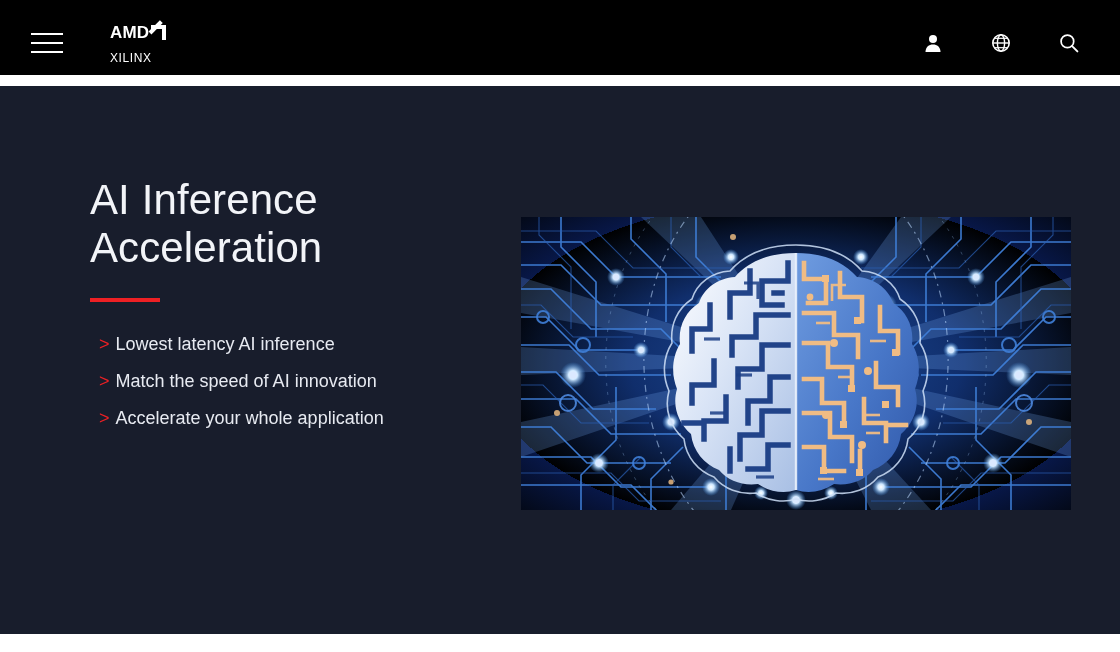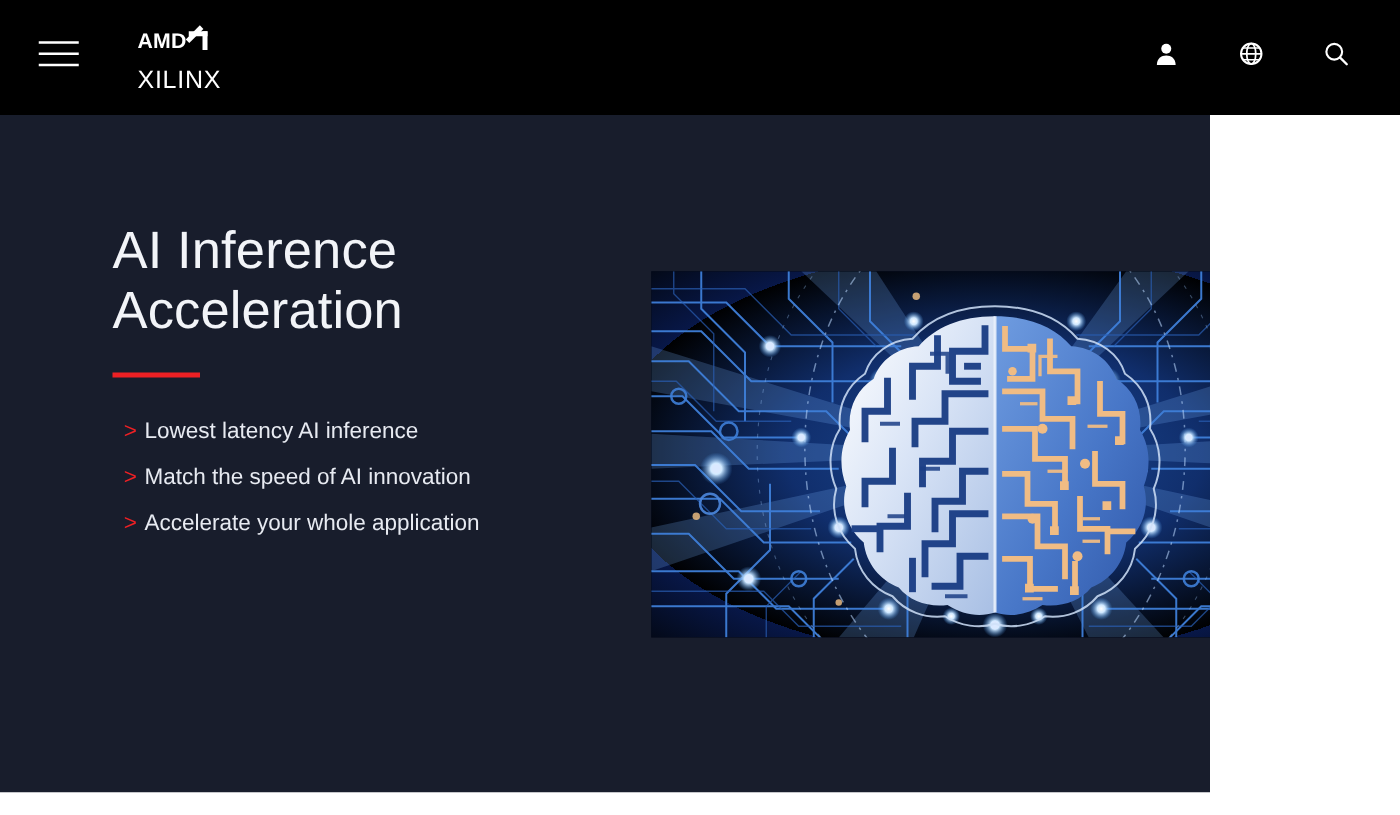--- a/index.html
+++ b/index.html
@@ -21,21 +21,21 @@
     width: 1120px;
     height: 652px;
     background: #ffffff;
   }
 
   
   .header {
     position: absolute;
     left: 0; top: 0;
     width: 1120px;
-    height: 92px;
+    height: 75px;
     background: #000000;
     z-index: 10;
   }
 
   .hamburger {
     position: absolute;
     left: 31px;
     top: 30px;
     width: 34px;
     height: 26px;
@@ -100,25 +100,25 @@
     top: 6px;
     width: 16px;
     height: 4px;
     background: #ffffff;
     transform: rotate(-45deg);
     transform-origin: left center;
   }
   .logo-xilinx {
     font-family: "Liberation Sans", sans-serif;
     font-weight: normal;
-    font-size: 20px;
+    font-size: 12px;
     letter-spacing: 0.6px;
     color: #ffffff;
     line-height: 22px;
-    margin-top: 12px;
+    margin-top: 6px;
   }
 
   .header-icons {
     position: absolute;
     right: 0;
     top: 0;
     height: 86px;
     display: flex;
     align-items: center;
   }
@@ -133,21 +133,21 @@
   .hicon svg { display: block; }
   .hicon-account { margin-right: 22px; }
   .hicon-language { margin-right: 22px; }
   .hicon-search   { margin-right: 28px; }
 
   
   .hero {
     position: absolute;
     left: 0;
     top: 86px;
-    width: 968px;
+    width: 1120px;
     height: 548px;
     background: #181d2c;
     overflow: hidden;
   }
 
   .hero-copy {
     position: absolute;
     left: 90px;
     top: 90px;
     width: 340px;

